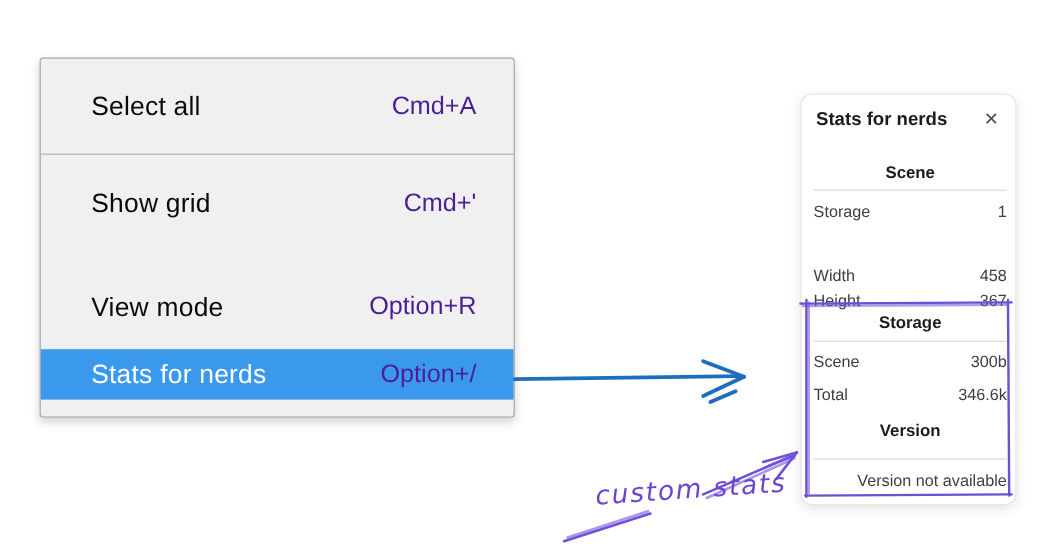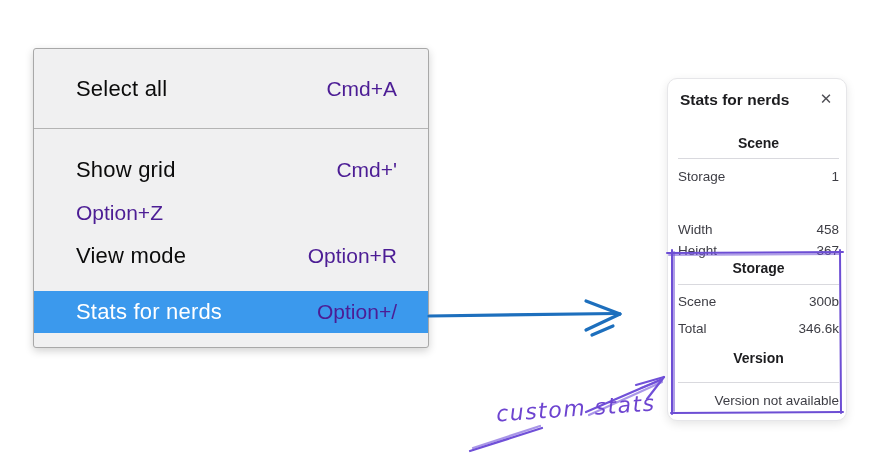--- a/index.html
+++ b/index.html
@@ -64,21 +64,20 @@
     <div class="menu-item mi-0">
       <span class="lbl">Select all</span>
       <span class="sc">Cmd+A</span>
     </div>
     <div class="menu-sep"></div>
     <div class="menu-item mi-1">
       <span class="lbl">Show grid</span>
       <span class="sc">Cmd+'</span>
     </div>
     <div class="menu-item mi-2">
-      <span class="sc">Option+Z</span>
     </div>
     <div class="menu-item mi-3">
       <span class="lbl">View mode</span>
       <span class="sc">Option+R</span>
     </div>
     <div class="menu-item mi-4 hl">
       <span class="lbl">Stats for nerds</span>
       <span class="sc">Option+/</span>
     </div>
   </div>

